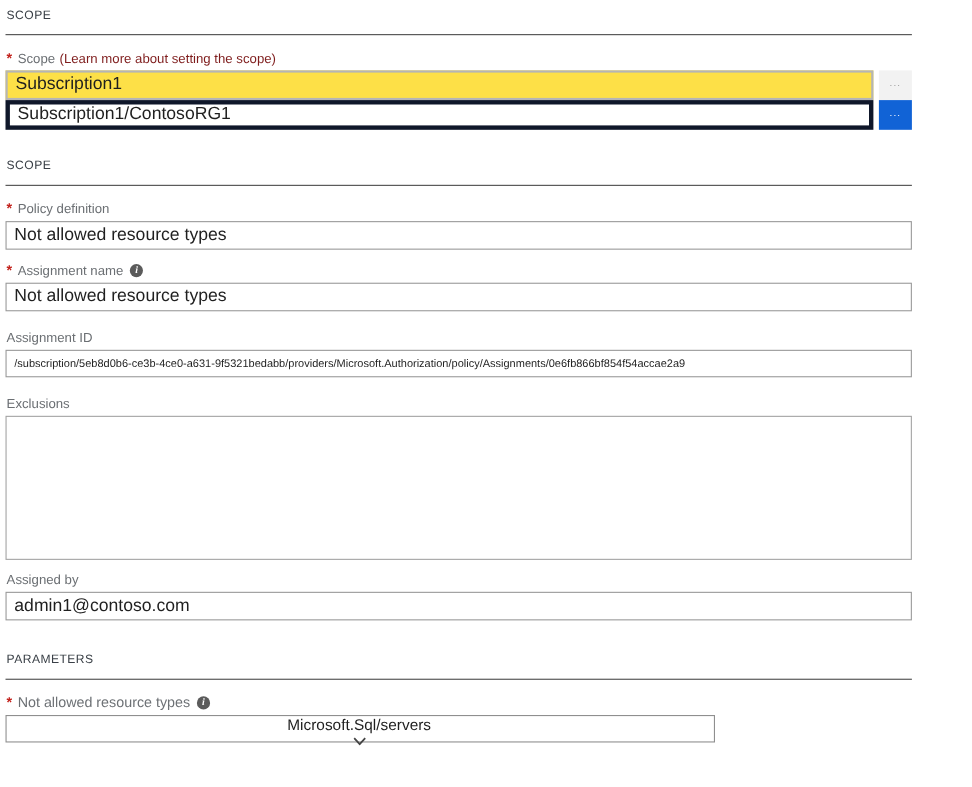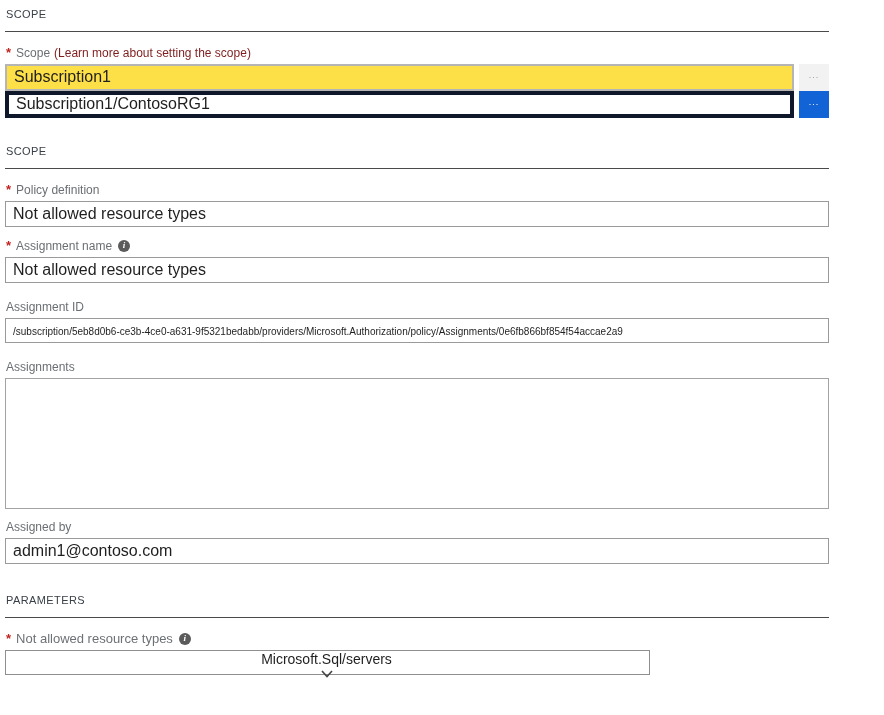--- a/index.html
+++ b/index.html
@@ -186,21 +186,21 @@
     <span class="info-icon">i</span>
   </div>
   <input class="text-input" type="text" value="Not allowed resource types" style="">
 
   <div class="field-label gap-field-lg">
     <span>Assignment ID</span>
   </div>
   <input class="text-input id-input" type="text" value="/subscription/5eb8d0b6-ce3b-4ce0-a631-9f5321bedabb/providers/Microsoft.Authorization/policy/Assignments/0e6fb866bf854f54accae2a9" style="">
 
   <div class="field-label gap-field-lg">
-    <span>Assignments</span>
+    <span>Exclusions</span>
   </div>
   <textarea class="textarea-input" style=""></textarea>
 
   <div class="field-label gap-field">
     <span>Assigned by</span>
   </div>
   <input class="text-input" type="text" value="admin1@contoso.com" style="">
 
   <div class="section-header gap-before-params">PARAMETERS</div>
   <hr class="divider">

